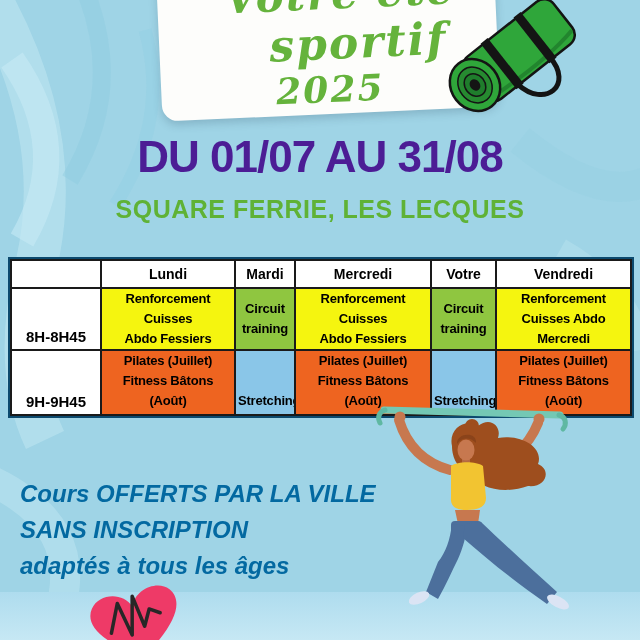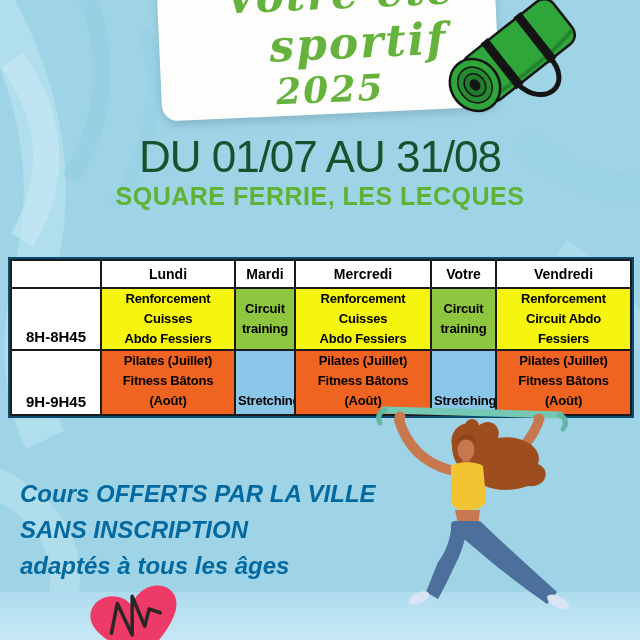--- a/index.html
+++ b/index.html
@@ -26,25 +26,25 @@
     font-family:"DejaVu Serif", serif; font-style:italic; font-weight:700;
     color:#65b33c; letter-spacing:2px; white-space:nowrap;
   }
   .script-1 { top:52px; font-size:42px; padding-left:14px; }
   .script-2 { top:100px; font-size:44px; padding-left:30px; }
   .script-3 { top:150px; font-size:36px; padding-right:30px; }
   .mat-svg { position:absolute; left:428px; top:-8px; }
   
   .heading { position:absolute; top:132px; left:0; width:640px; text-align:center; }
   .date-range {
-    margin:0; font-size:44px; font-weight:400; letter-spacing:-1px;
-    color:#14532d; line-height:50px;
+    margin:0; font-size:44px; font-weight:700; letter-spacing:-1px;
+    color:#4c1d95; line-height:50px;
   }
   .location {
-    margin:0; font-size:25px; font-weight:800; letter-spacing:.5px;
+    margin:13px; font-size:25px; font-weight:800; letter-spacing:.5px;
     color:#5fb236; line-height:28px;
   }
   
   .table-wrap {
     position:absolute; left:8px; top:257px; background:#0c4a6e; padding:2px;
   }
   table.schedule { border-collapse:collapse; table-layout:fixed; width:620px; }
   .schedule th, .schedule td {
     border:2px solid #1a1a1a; text-align:center; padding:0 2px;
     overflow:hidden;
@@ -142,21 +142,21 @@
       <td class="act" style="background-color: rgb(245, 245, 15);">
         <span class="cline">Renforcement Cuisses</span>
         <span class="cline">Abdo Fessiers</span>
       </td>
       <td class="act" style="background-color: rgb(143, 198, 64);">
         <span class="cline">Circuit</span>
         <span class="cline">training</span>
       </td>
       <td class="act" style="background-color: rgb(245, 245, 15);">
         <span class="cline">Renforcement</span>
-        <span class="cline">Circuit Abdo Fessiers</span>
+        <span class="cline">Cuisses Abdo Mercredi</span>
       </td>
     </tr>
     <tr class="r2">
       <td class="time">9H-9H45</td>
       <td class="act" style="background-color: rgb(238, 100, 32);">
         <span class="cline">Pilates (Juillet)</span>
         <span class="cline">Fitness Bâtons (Août)</span>
       </td>
       <td class="act" style="background-color: rgb(138, 198, 232);">
         <span class="cline">Stretching</span>

